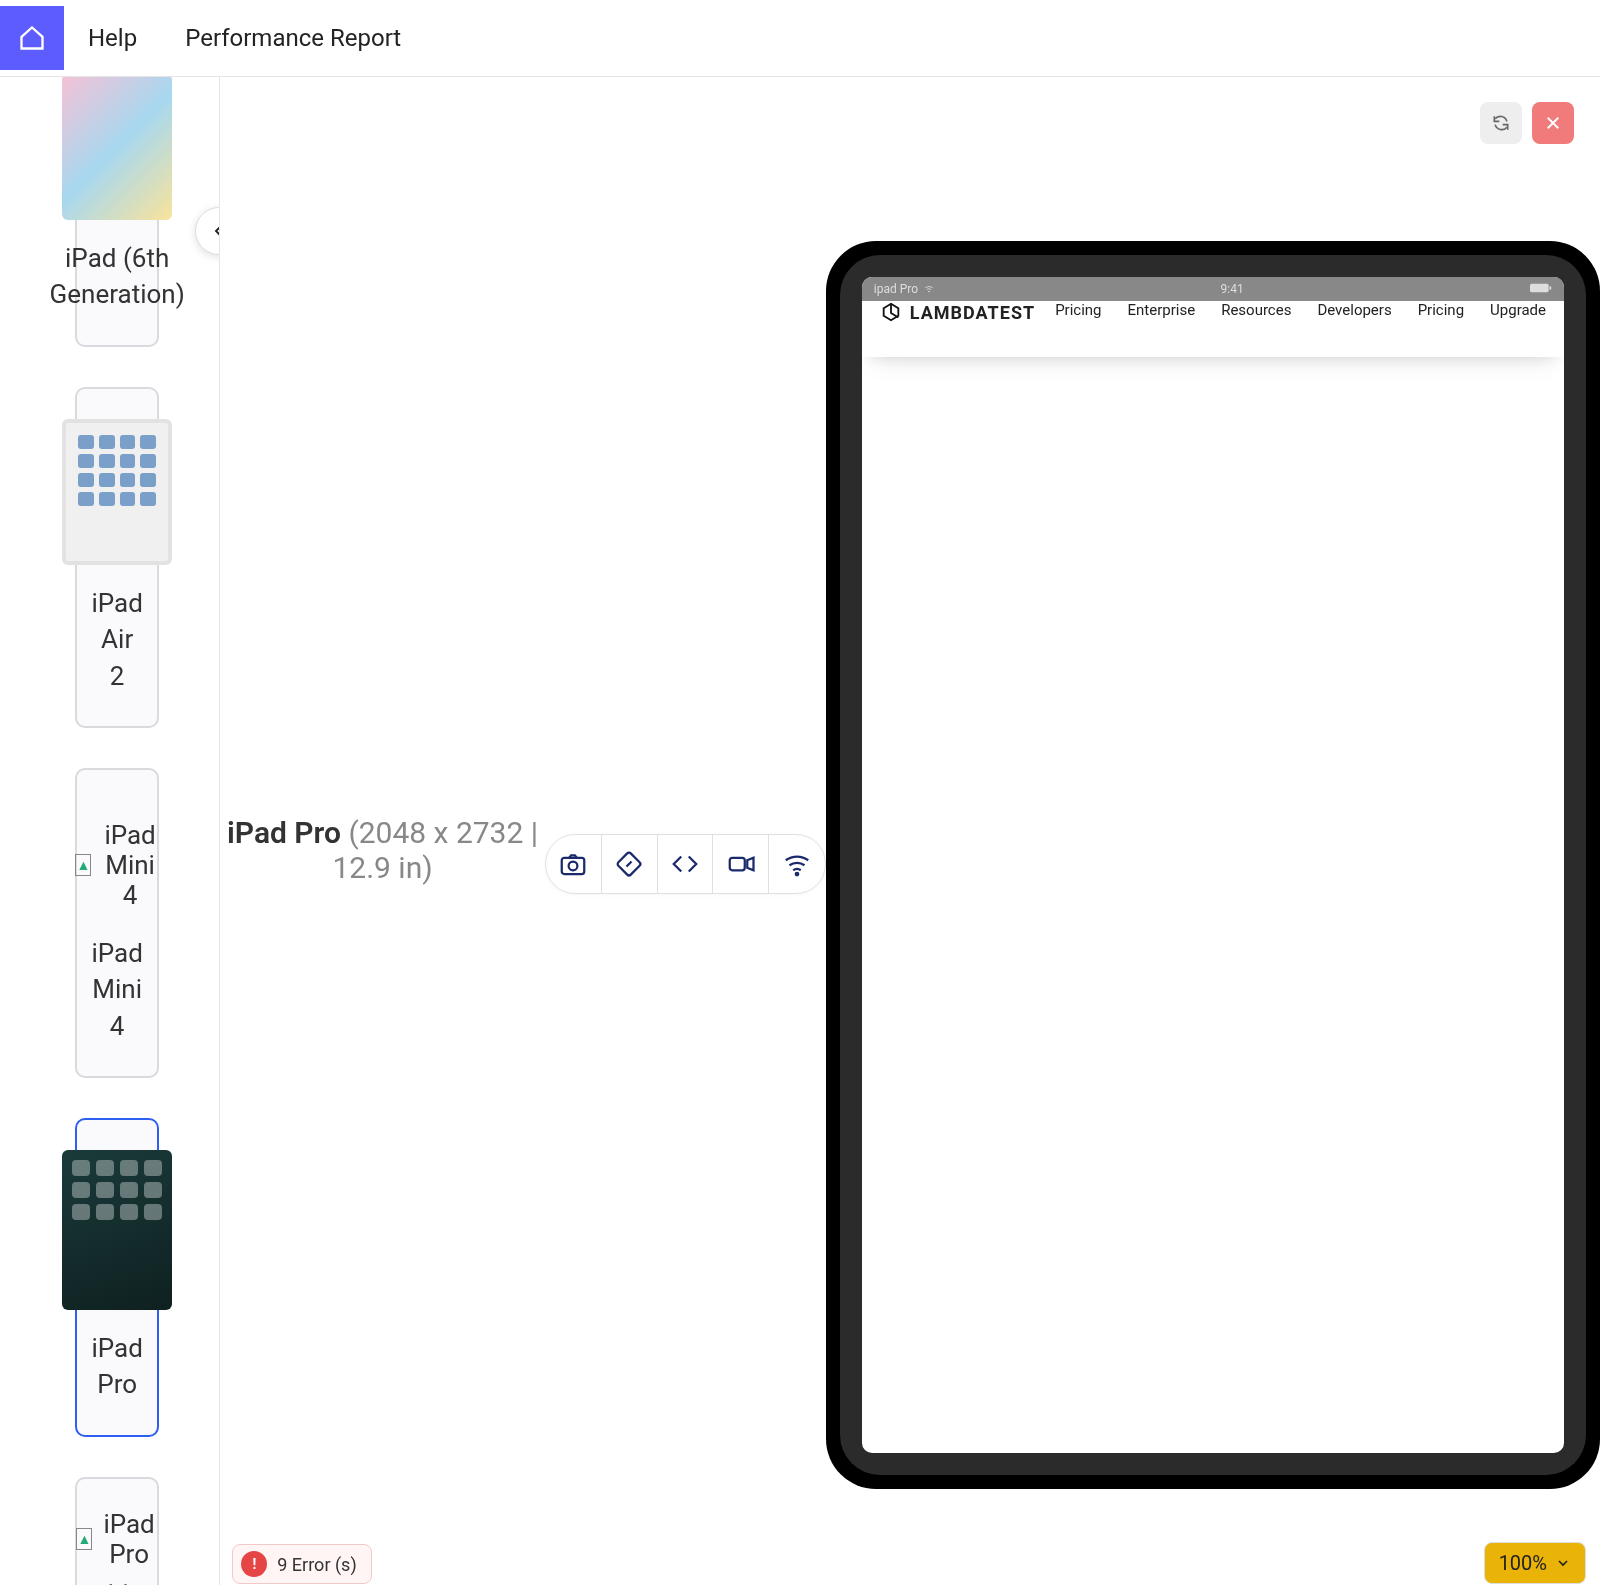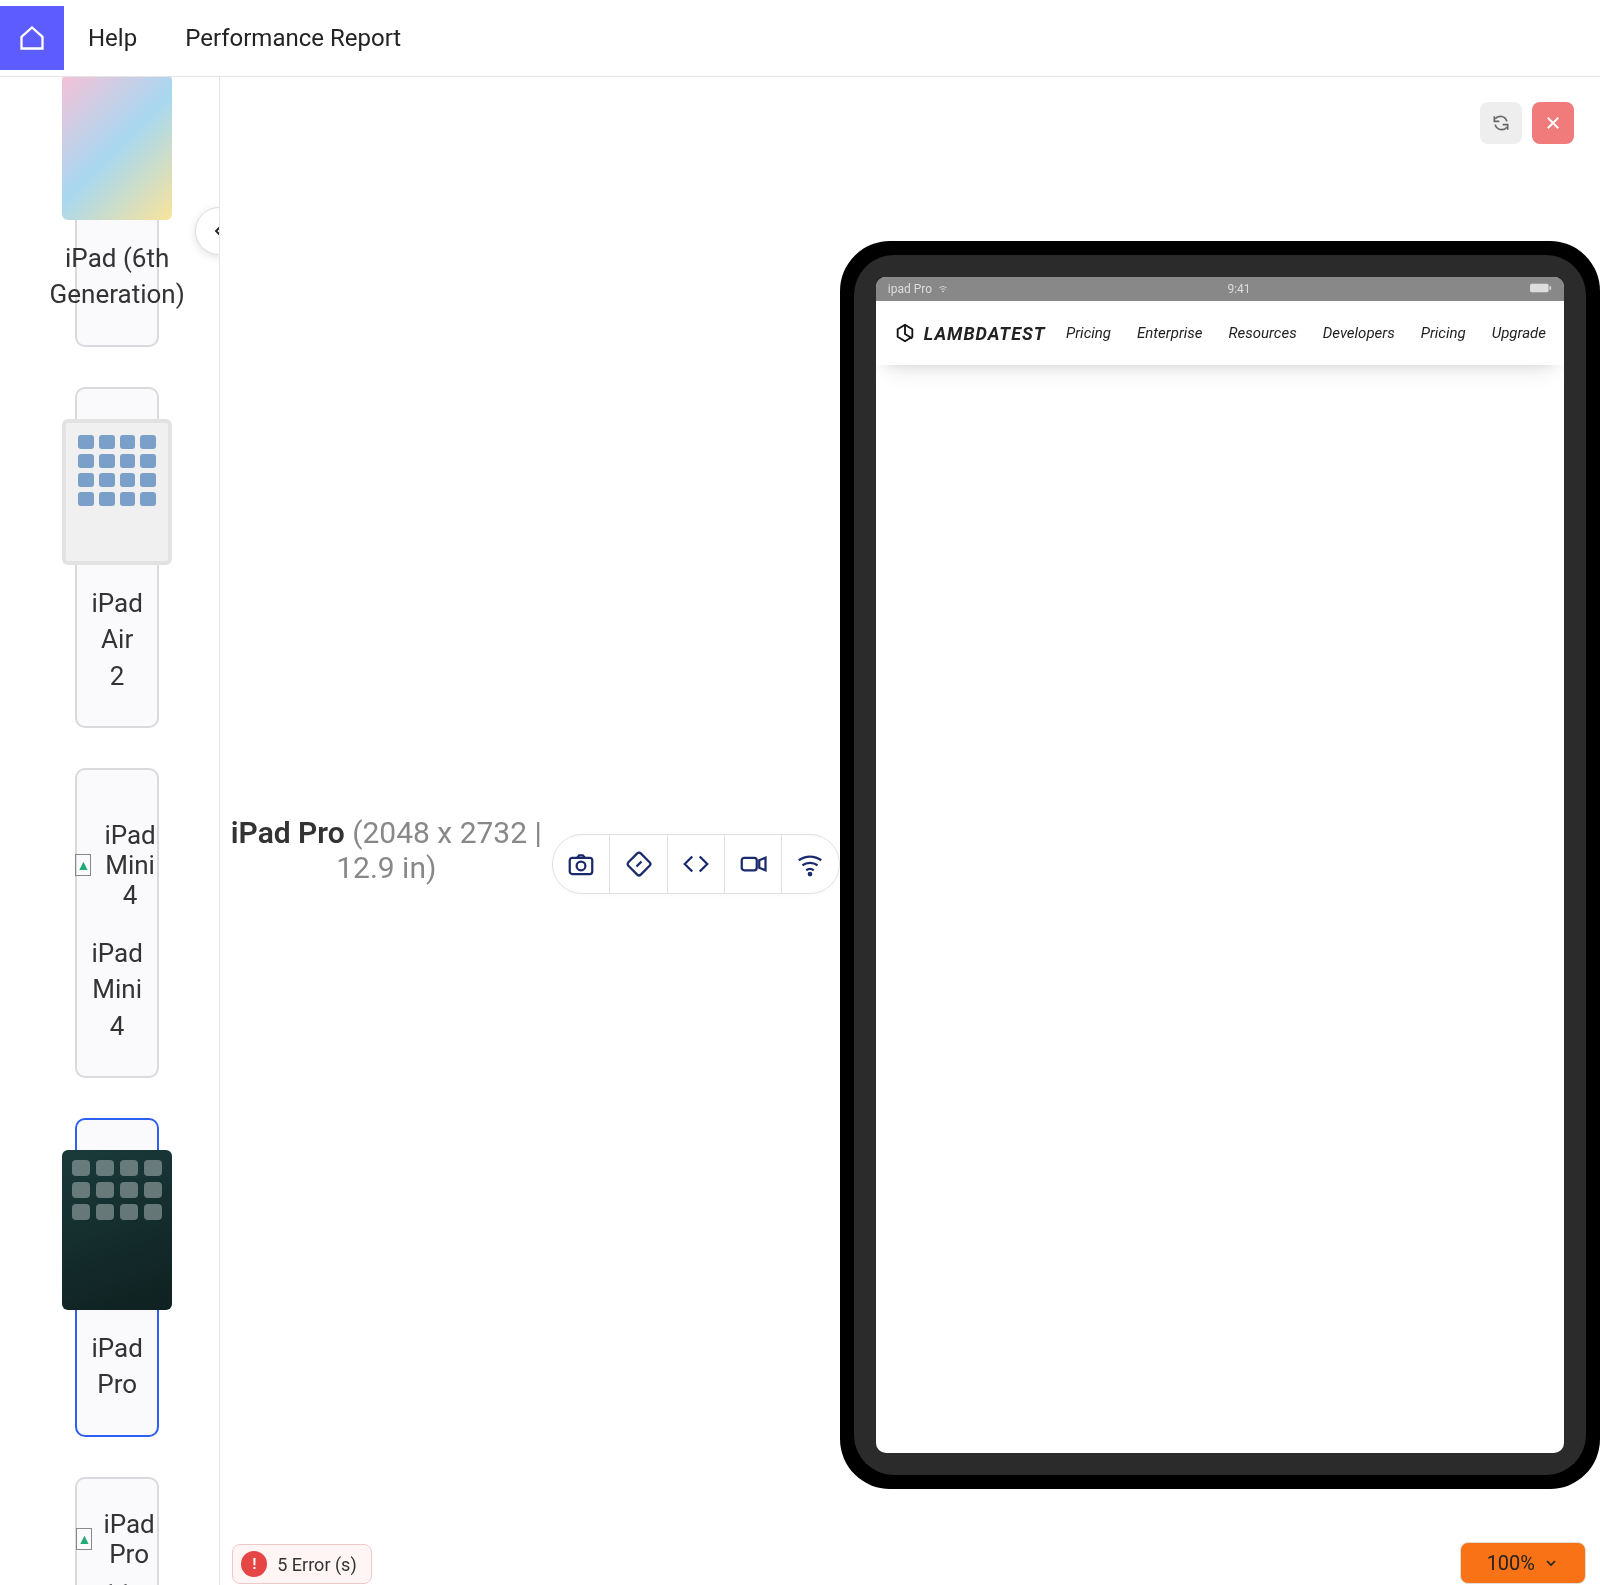--- a/index.html
+++ b/index.html
@@ -50,32 +50,32 @@
 .tool-btn:last-child { border-right:none; }
 .tool-btn svg { width:30px; height:30px; stroke:#1a2a6c; fill:none; stroke-width:1.8; }
 
 
 .device-stage { margin-top:30px; width:940px; height:1248px; border-radius:50px; background:#000; padding:36px 36px; position:relative; }
 .device-stage:before { content:""; position:absolute; inset:14px; border-radius:40px; background:#2b2b2b; }
 .screen { position:relative; width:100%; height:100%; background:#fff; border-radius:10px; overflow:hidden; z-index:2; }
 .status-bar { height:24px; background:#888; display:flex; align-items:center; justify-content:space-between; padding:0 12px; color:#ddd; font-size:12px; }
 .status-bar .left { display:flex; align-items:center; gap:6px; }
 .status-bar .right svg { width:22px; height:12px; fill:#ddd; }
-.nav-row { height:64px; background:#fff; display:flex; align-items:center; padding:0 18px; gap:20px; box-shadow:0 6px 16px -8px rgba(0,0,0,.15), 0 14px 28px -12px rgba(0,0,0,.1); font-size:15px; color:#222;font-style:italic; }
+.nav-row { height:56px; background:#fff; display:flex; align-items:flex-start; padding:0 18px; gap:20px; box-shadow:0 6px 16px -8px rgba(0,0,0,.15), 0 14px 28px -12px rgba(0,0,0,.1); font-size:15px; color:#222; }
 .logo-row { display:flex; align-items:center; gap:8px; font-weight:700; letter-spacing:1px; font-size:18px; }
 .logo-row svg { width:22px; height:22px; stroke:#111; fill:none; stroke-width:2; }
 .nav-links { margin-left:auto; display:flex; gap:26px; font-size:15px; }
 .nav-links span { cursor:pointer; }
 
 
 .bottom-err { position:absolute; left:12px; bottom:14px; display:flex; align-items:center; gap:10px; border:1px solid #f0c8c8; background:#fff5f5; border-radius:8px; padding:6px 14px 6px 8px; }
 .err-badge { width:26px; height:26px; border-radius:50%; background:#e64545; color:#fff; display:flex; align-items:center; justify-content:center; font-weight:700; font-size:14px; }
 .err-text { font-size:18px; color:#333; }
 
-.zoom-box { position:absolute; right:14px; bottom:14px; border:1px solid #ddd; border-radius:8px; padding:8px 26px; display:flex; align-items:center; gap:8px; background:#f97316; cursor:pointer; }
+.zoom-box { position:absolute; right:14px; bottom:14px; border:1px solid #ddd; border-radius:8px; padding:8px 14px; display:flex; align-items:center; gap:8px; background:#eab308; cursor:pointer; }
 .zoom-box .zlabel { font-size:20px; color:#222; }
 .zoom-box svg { width:16px; height:16px; stroke:#222; fill:none; stroke-width:2.5; }
 
 
 .air-grid { position:absolute; inset:12px; display:grid; grid-template-columns:repeat(4,1fr); grid-auto-rows:14px; gap:5px; }
 .air-grid i { background:#7aa0c9; border-radius:3px; }
 .pro-grid { position:absolute; inset:10px; display:grid; grid-template-columns:repeat(4,1fr); grid-auto-rows:16px; gap:6px; }
 .pro-grid i { background:rgba(255,255,255,.35); border-radius:4px; }
 .wifi-mini { width:10px; height:10px; }
 </style>
@@ -264,21 +264,21 @@
             <span>Developers</span>
             <span>Pricing</span>
             <span>Upgrade</span>
           </div>
         </div>
       </div>
     </div>
 
     <div class="bottom-err">
       <div class="err-badge">!</div>
-      <div class="err-text">5 Error (s)</div>
+      <div class="err-text">9 Error (s)</div>
     </div>
 
     <div class="zoom-box">
       <span class="zlabel">100%</span>
       <svg viewBox="0 0 24 24">
           <polyline points="6 9 12 15 18 9"></polyline>
         </svg>
     </div>
 
   </div>

